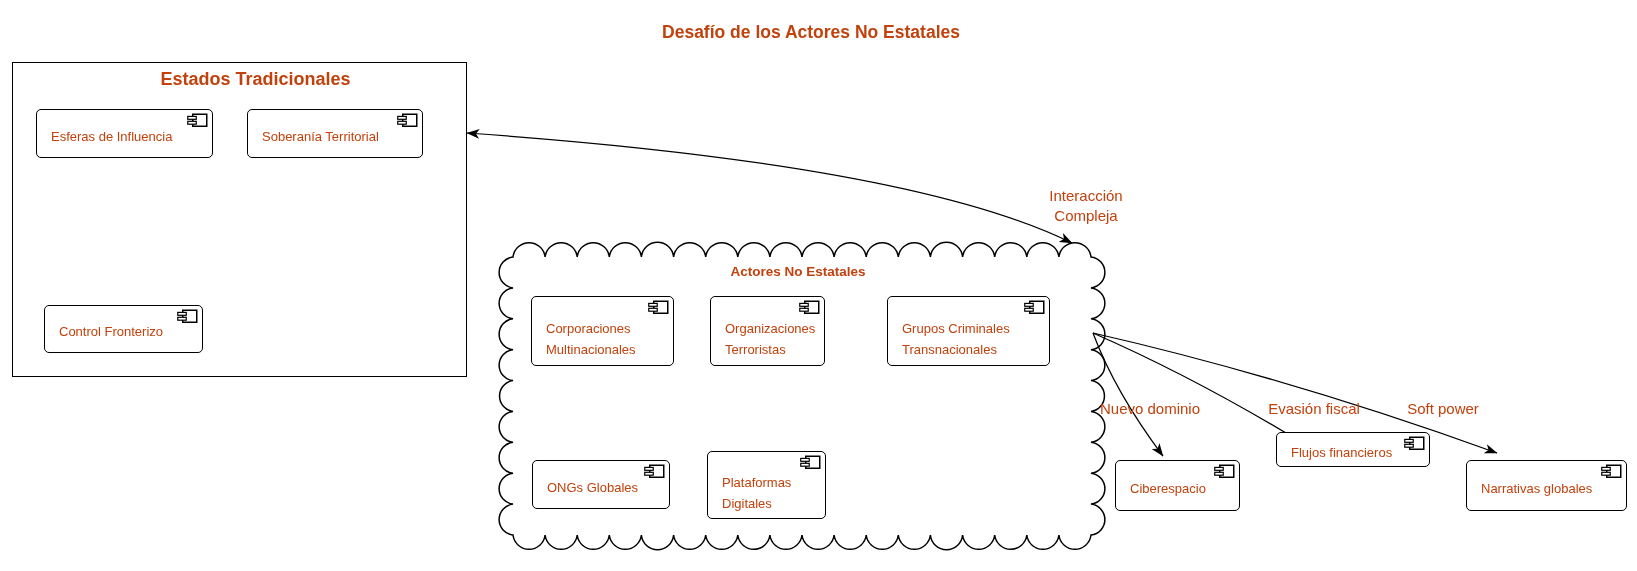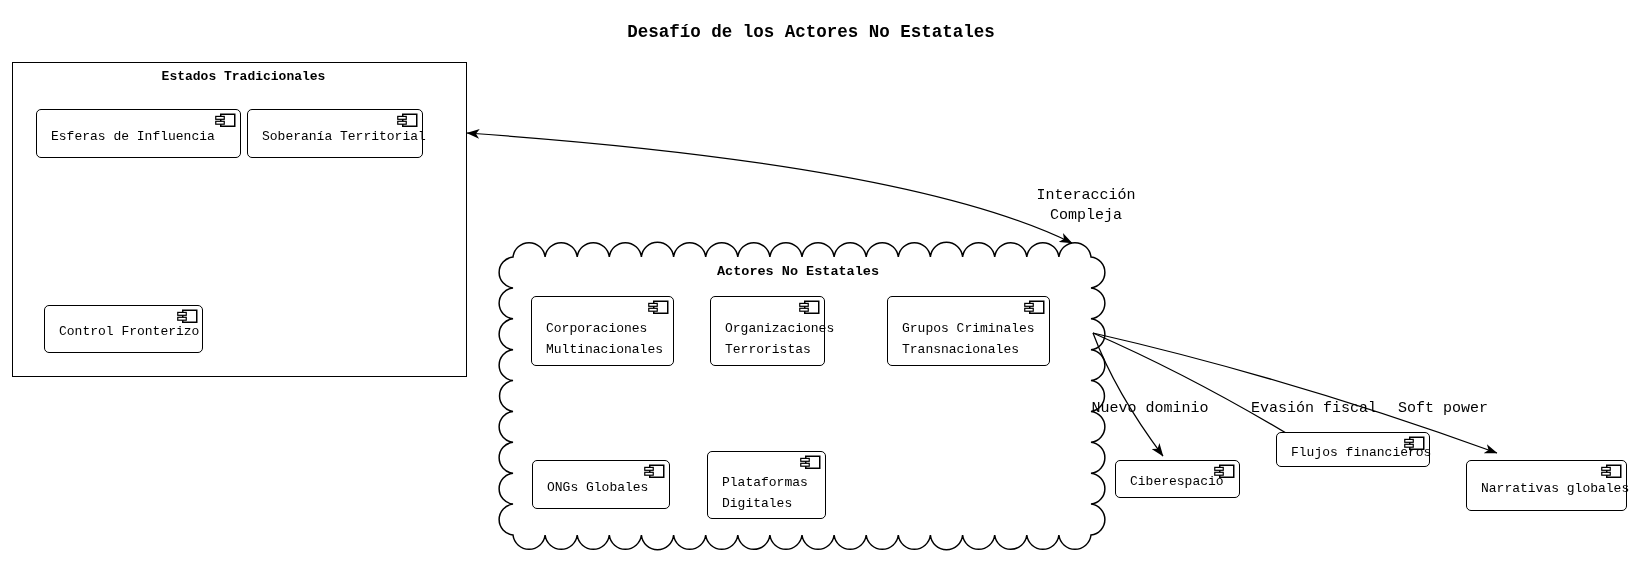--- a/index.html
+++ b/index.html
@@ -1,31 +1,31 @@
 <!DOCTYPE html>
 <html><head>
 <meta charset="utf-8">
 <style>
   html,body{margin:0;padding:0;background:#ffffff;}
   .canvas{
     position:relative;width:1637px;height:571px;background:#ffffff;
-    font-family:Liberation Mono, monospace;color:#000000;overflow:hidden;
+    font-family:Liberation Sans, sans-serif;color:#c2410c;overflow:hidden;
   }
   .svg-layer{position:absolute;left:0;top:0;width:1637px;height:571px;}
   .diagram-title{
     position:absolute;top:22px;left:811px;transform:translateX(-50%);
     font-size:17.5px;font-weight:bold;white-space:nowrap;
   }
   .package{
     position:absolute;left:12px;top:62px;width:455px;height:315px;
     border:1.5px solid #000;background:#ffffff;box-sizing:border-box;
   }
   .package-label{
-    position:absolute;left:4px;top:6px;width:100%;text-align:center;
-    font-size:13px;font-weight:bold;
+    position:absolute;left:16px;top:6px;width:100%;text-align:center;
+    font-size:18px;font-weight:bold;
   }
   .cloud-label{
     position:absolute;left:798px;top:264px;transform:translateX(-50%);
     font-size:13.5px;font-weight:bold;white-space:nowrap;text-align:right;
   }
   .comp{
     position:absolute;border:1.5px solid #000;border-radius:5px;
     background:#ffffff;box-sizing:border-box;
   }
   .comp-label{
@@ -69,21 +69,21 @@
   </div>
 
   <div class="cloud-label">Actores No Estatales</div>
 
   <div class="edge-label" style="left:1086px;top:186px;">Interacción
 Compleja</div>
   <div class="edge-label" style="left:1150px;top:399px;">Nuevo dominio</div>
   <div class="edge-label" style="left:1314px;top:399px;">Evasión fiscal</div>
   <div class="edge-label" style="left:1443px;top:399px;">Soft power</div>
 
-<div class="comp" style="left: 36px; top: 109px; width: 205px; height: 49px;">
+<div class="comp" style="left: 36px; top: 109px; width: 177px; height: 49px;">
       <svg class="comp-icon" width="21" height="15" viewBox="0 0 21 15">
         <rect x="5.75" y="1.25" width="14" height="12" fill="#fff" stroke="#000" stroke-width="1.5"></rect>
         <rect x="0.75" y="3.4" width="8.5" height="2.9" fill="#fff" stroke="#000" stroke-width="1.2"></rect>
         <rect x="0.75" y="8.3" width="8.5" height="2.9" fill="#fff" stroke="#000" stroke-width="1.2"></rect>
       </svg>
       <span class="comp-label">Esferas de Influencia</span>
     </div>
     <div class="comp" style="left: 247px; top: 109px; width: 176px; height: 49px;">
       <svg class="comp-icon" width="21" height="15" viewBox="0 0 21 15">
         <rect x="5.75" y="1.25" width="14" height="12" fill="#fff" stroke="#000" stroke-width="1.5"></rect>
@@ -137,21 +137,21 @@
     </div>
     <div class="comp two" style="left: 707px; top: 451px; width: 119px; height: 68px;">
       <svg class="comp-icon" width="21" height="15" viewBox="0 0 21 15">
         <rect x="5.75" y="1.25" width="14" height="12" fill="#fff" stroke="#000" stroke-width="1.5"></rect>
         <rect x="0.75" y="3.4" width="8.5" height="2.9" fill="#fff" stroke="#000" stroke-width="1.2"></rect>
         <rect x="0.75" y="8.3" width="8.5" height="2.9" fill="#fff" stroke="#000" stroke-width="1.2"></rect>
       </svg>
       <span class="comp-label">Plataformas
 Digitales</span>
     </div>
-    <div class="comp" style="left: 1115px; top: 460px; width: 125px; height: 38px;">
+    <div class="comp" style="left: 1115px; top: 460px; width: 125px; height: 51px;">
       <svg class="comp-icon" width="21" height="15" viewBox="0 0 21 15">
         <rect x="5.75" y="1.25" width="14" height="12" fill="#fff" stroke="#000" stroke-width="1.5"></rect>
         <rect x="0.75" y="3.4" width="8.5" height="2.9" fill="#fff" stroke="#000" stroke-width="1.2"></rect>
         <rect x="0.75" y="8.3" width="8.5" height="2.9" fill="#fff" stroke="#000" stroke-width="1.2"></rect>
       </svg>
       <span class="comp-label">Ciberespacio</span>
     </div>
     <div class="comp" style="left: 1276px; top: 432px; width: 154px; height: 35px;">
       <svg class="comp-icon" width="21" height="15" viewBox="0 0 21 15">
         <rect x="5.75" y="1.25" width="14" height="12" fill="#fff" stroke="#000" stroke-width="1.5"></rect>

